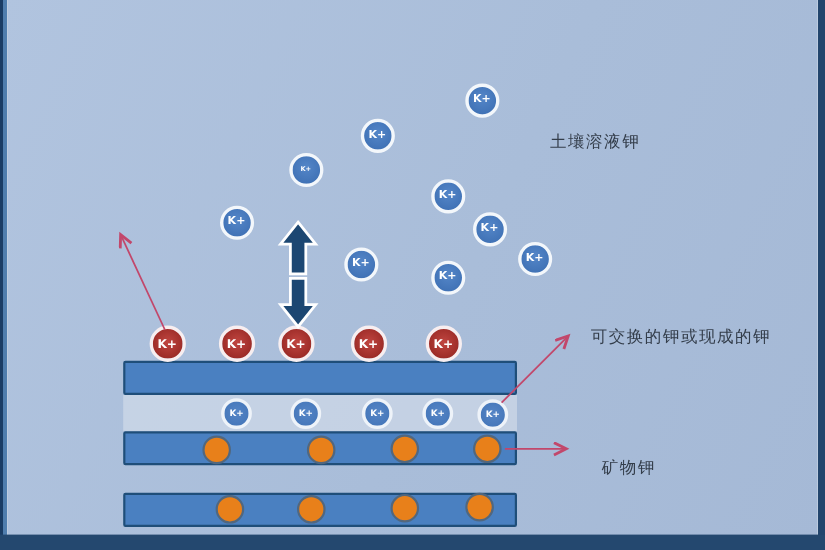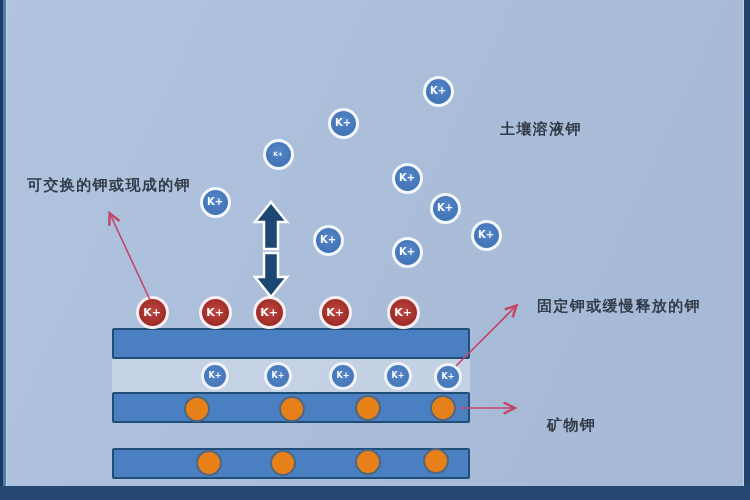--- a/index.html
+++ b/index.html
@@ -21,21 +21,21 @@
   .ion{position:absolute;border-radius:50%;display:flex;align-items:center;justify-content:center;
     color:#fff;font-weight:bold;box-sizing:border-box;line-height:1;}
   .ion.solution{width:31px;height:31px;border:3px solid #f3f7fb;font-size:10px;
     background:radial-gradient(circle at 50% 40%,#5486c8,#3a6cb0);}
   .ion.solution.small{font-size:6px;letter-spacing:0;}
   .ion.exchangeable{width:33px;height:33px;border:3px solid #f7eef0;font-size:11px;
     background:radial-gradient(circle at 50% 45%,#c04540,#8e211d);}
   .ion.fixed{width:28px;height:28px;border:3px solid #eef3f9;font-size:8px;
     background:radial-gradient(circle at 50% 45%,#5585c6,#4173b6);}
   .ion.mineral{width:26px;height:26px;border:2px solid #51677f;background:#e8801a;}
-  .label{position:absolute;color:#333d4a;font-size:15px;font-weight:700;
+  .label{position:absolute;color:#333d4a;font-size:15px;font-weight:400;
     letter-spacing:1.4px;white-space:nowrap;text-align:center;}
   .arrows{position:absolute;left:0;top:0;width:750px;height:500px;pointer-events:none;}
 </style>
 </head>
 <body>
 
 <div class="stage">
 
   <div class="interband"></div>
 
@@ -80,20 +80,19 @@
       </marker>
     </defs>
     <line x1="150" y1="300" x2="110" y2="214" stroke="#c2476b" stroke-width="1.6" marker-end="url(#pinkhead)"></line>
     <line x1="456" y1="366" x2="516" y2="306" stroke="#c2476b" stroke-width="1.6" marker-end="url(#pinkhead)"></line>
     <line x1="459" y1="408" x2="514" y2="408" stroke="#c2476b" stroke-width="1.6" marker-end="url(#pinkhead)"></line>
     <polygon points="271,202 287,222 278,222 278,249 264,249 264,222 255,222" fill="#1c4772" stroke="#ffffff" stroke-width="2.5" stroke-linejoin="miter"></polygon>
     <polygon points="264,253 278,253 278,277 287,277 271,297 255,277 264,277" fill="#1c4772" stroke="#ffffff" stroke-width="2.5" stroke-linejoin="miter"></polygon>
   </svg>
 
   <div class="label" style="left:500px;top:120px">土壤溶液钾</div>
-  <div class="label" style="left:27px;top:176px">可交换的钾或现成的钾</div>
-  <div class="label" style="left:537px;top:297px">固定钾或缓慢释放的钾</div>
+  <div class="label" style="left:537px;top:297px">可交换的钾或现成的钾</div>
   <div class="label" style="left:547px;top:416px">矿物钾</div>
 
   <div class="edge-left"></div>
   <div class="edge-right"></div>
   <div class="edge-bottom"></div>
 </div>
 
 </body></html>

